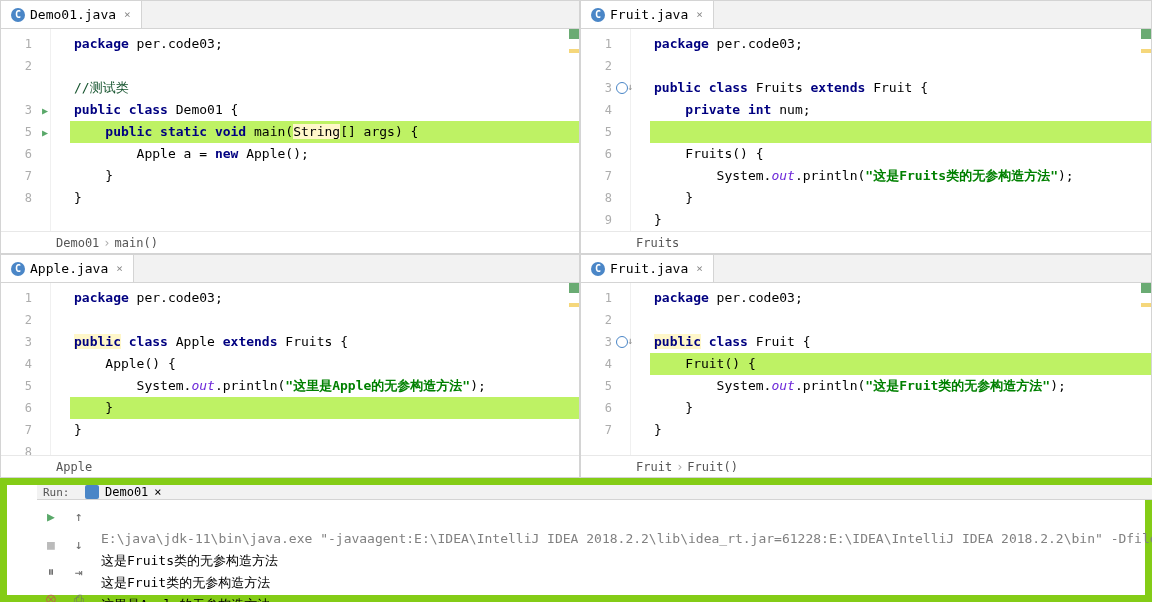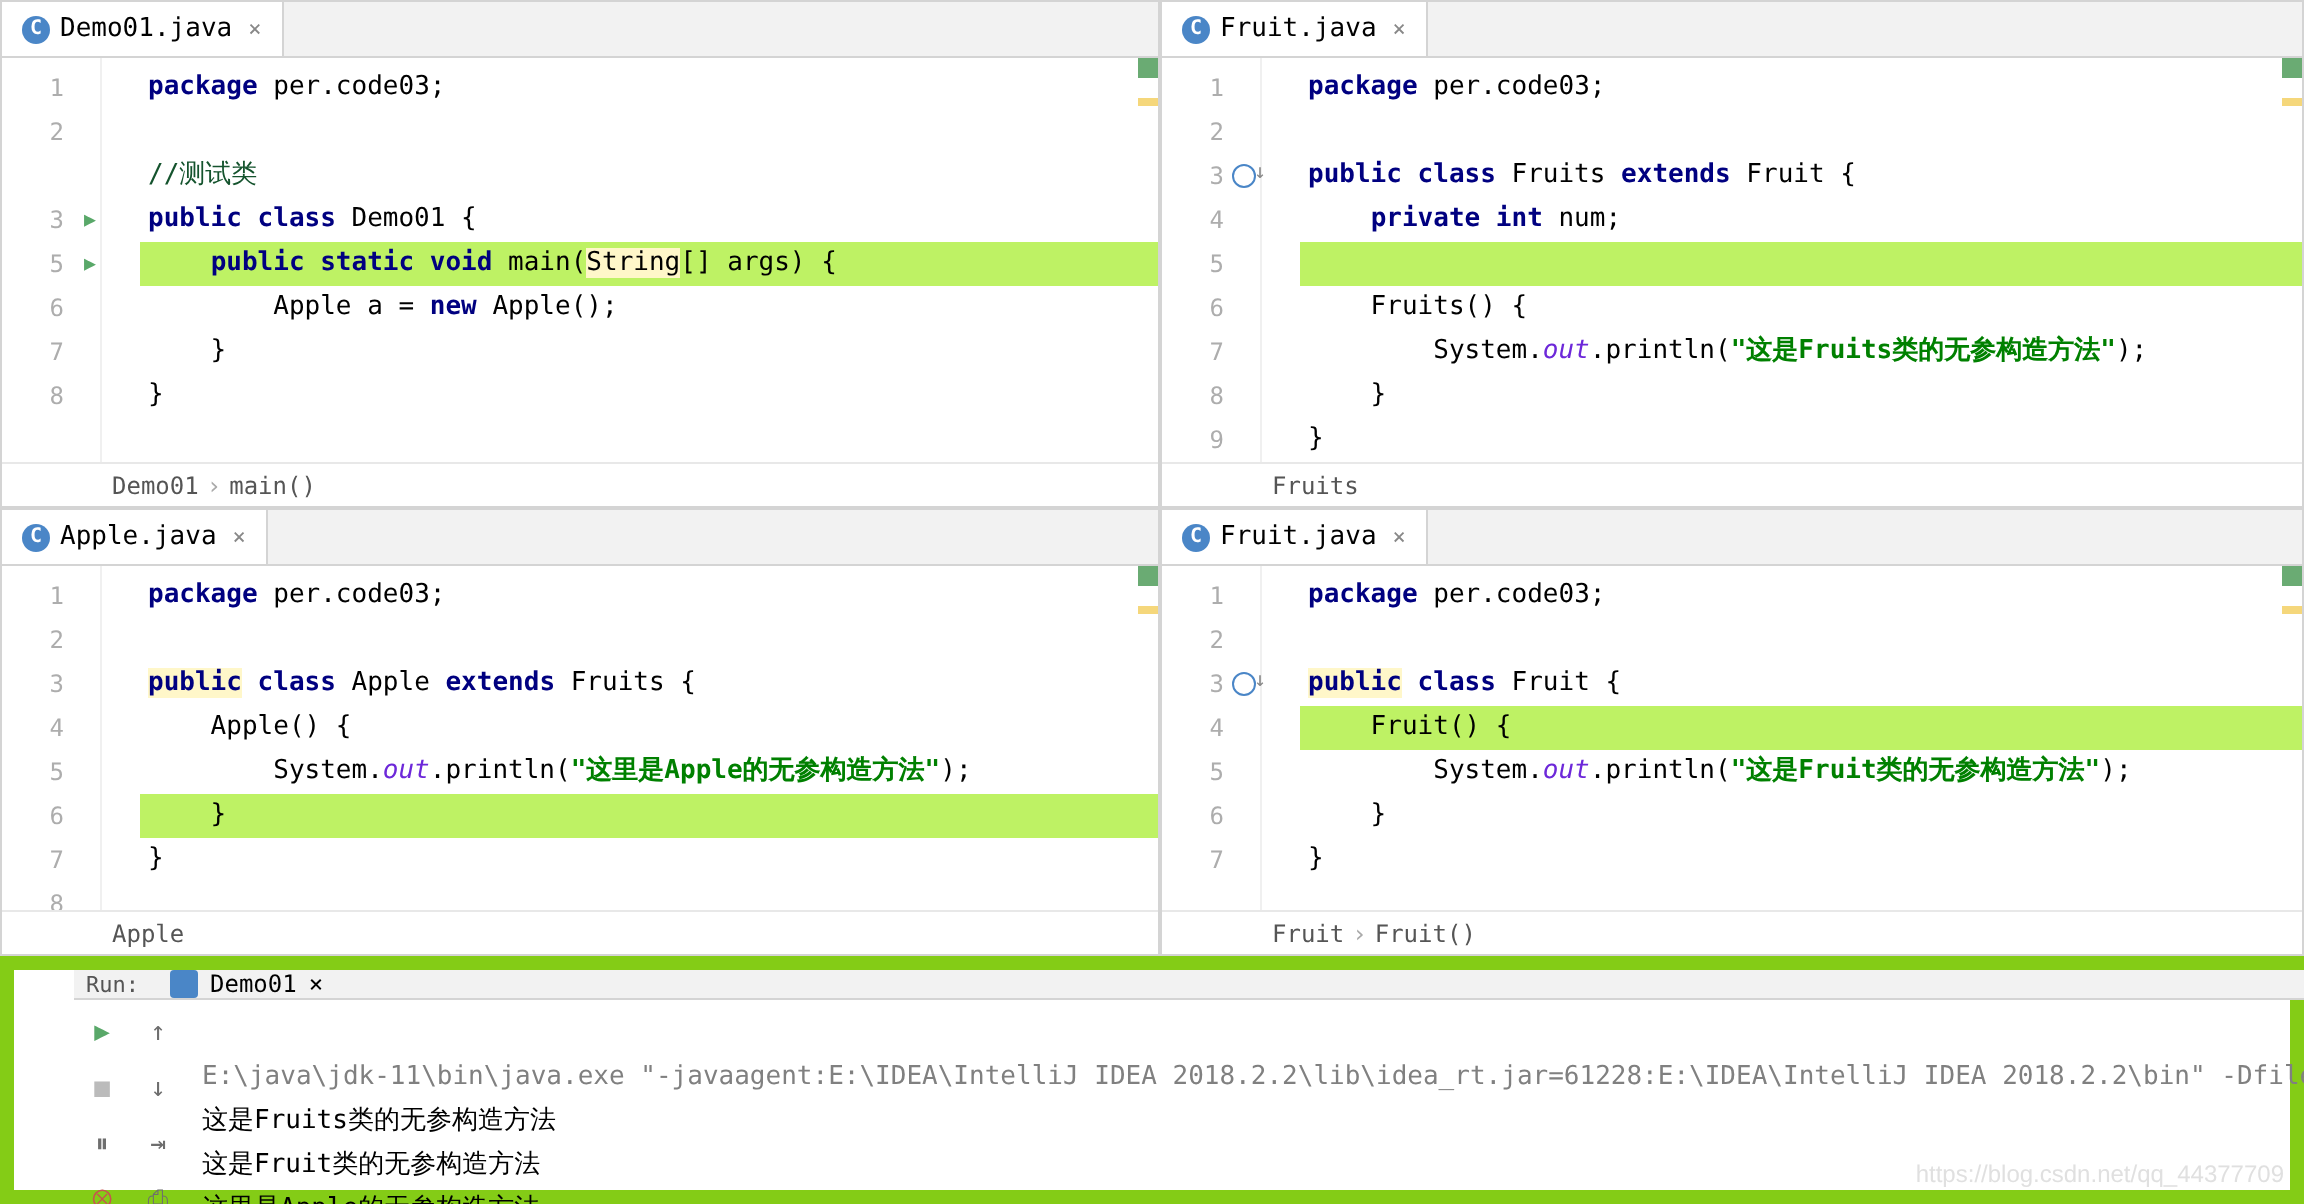--- a/index.html
+++ b/index.html
@@ -179,18 +179,17 @@
           <span class="tool-icon">↑</span>
           <span class="tool-icon">↓</span>
           <span class="tool-icon">⇥</span>
           <span class="tool-icon">⎙</span>
         </div>
         <div class="console">
 <span class="cmd">E:\java\jdk-11\bin\java.exe "-javaagent:E:\IDEA\IntelliJ IDEA 2018.2.2\lib\idea_rt.jar=61228:E:\IDEA\IntelliJ IDEA 2018.2.2\bin" -Dfile.encoding=UTF-8 -cla</span>
 <span>这是Fruits类的无参构造方法</span>
 <span>这是Fruit类的无参构造方法</span>
 <span>这里是Apple的无参构造方法</span>
-<span class="watermark">https://blog.csdn.net/qq_44377709</span>
         </div>
       </div>
     </div>
   </div>
 </div>
 
 </body></html>

